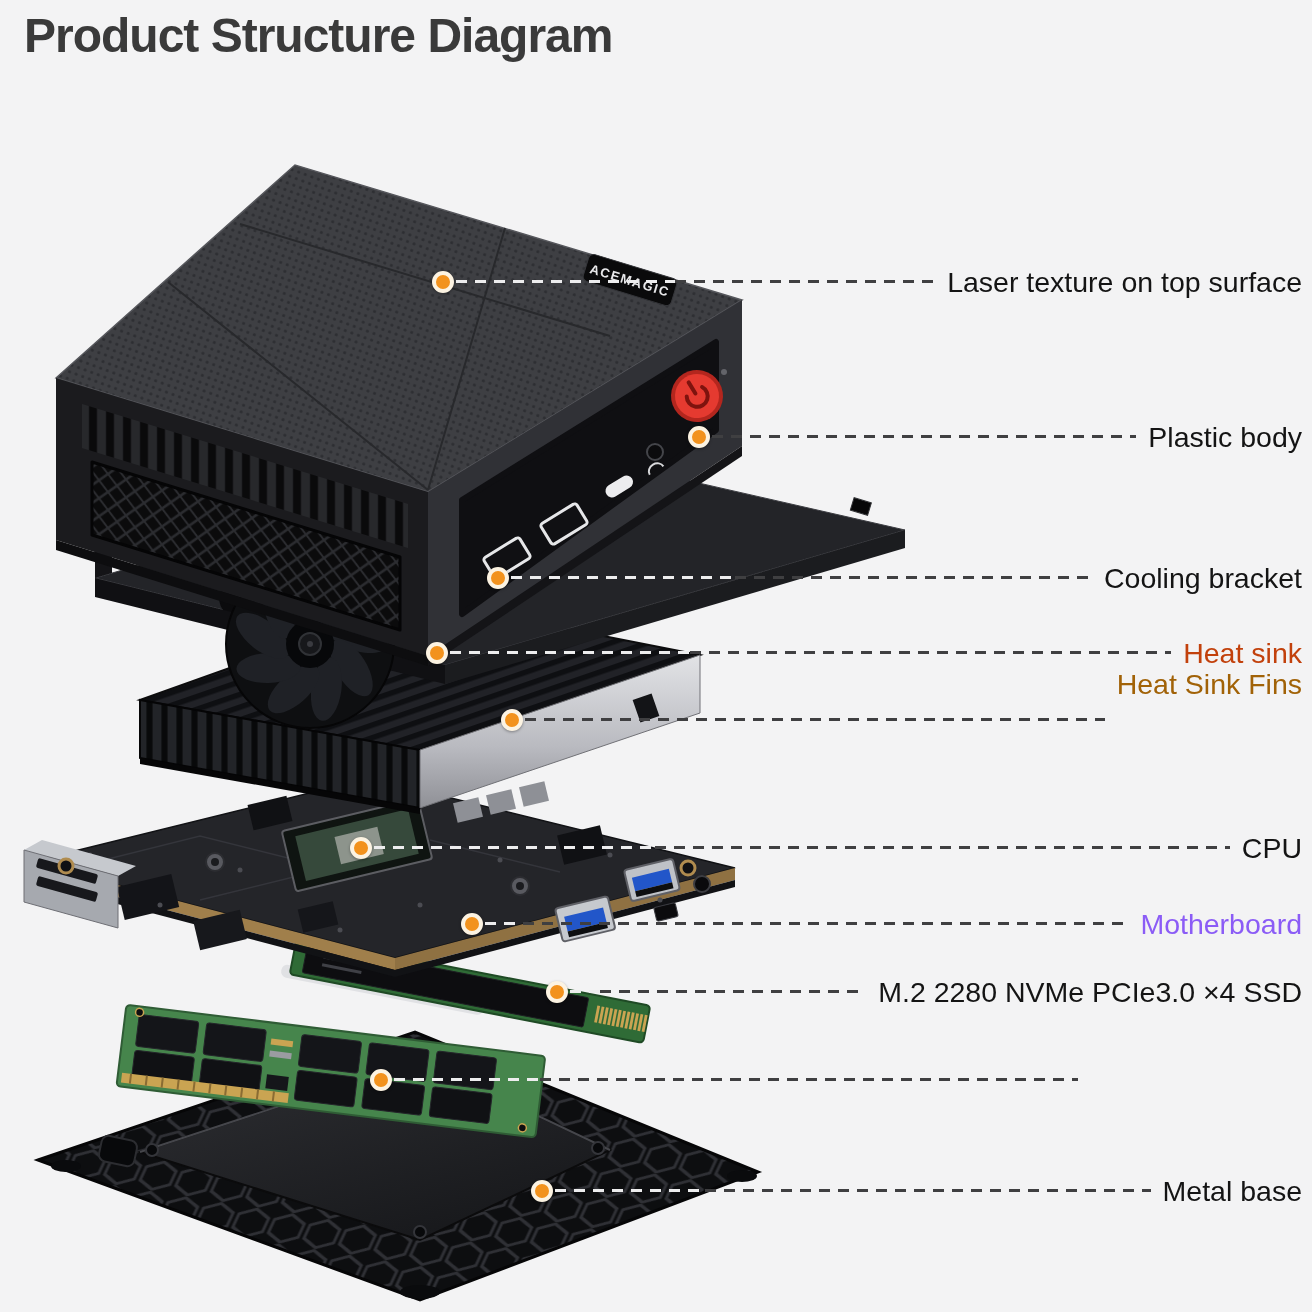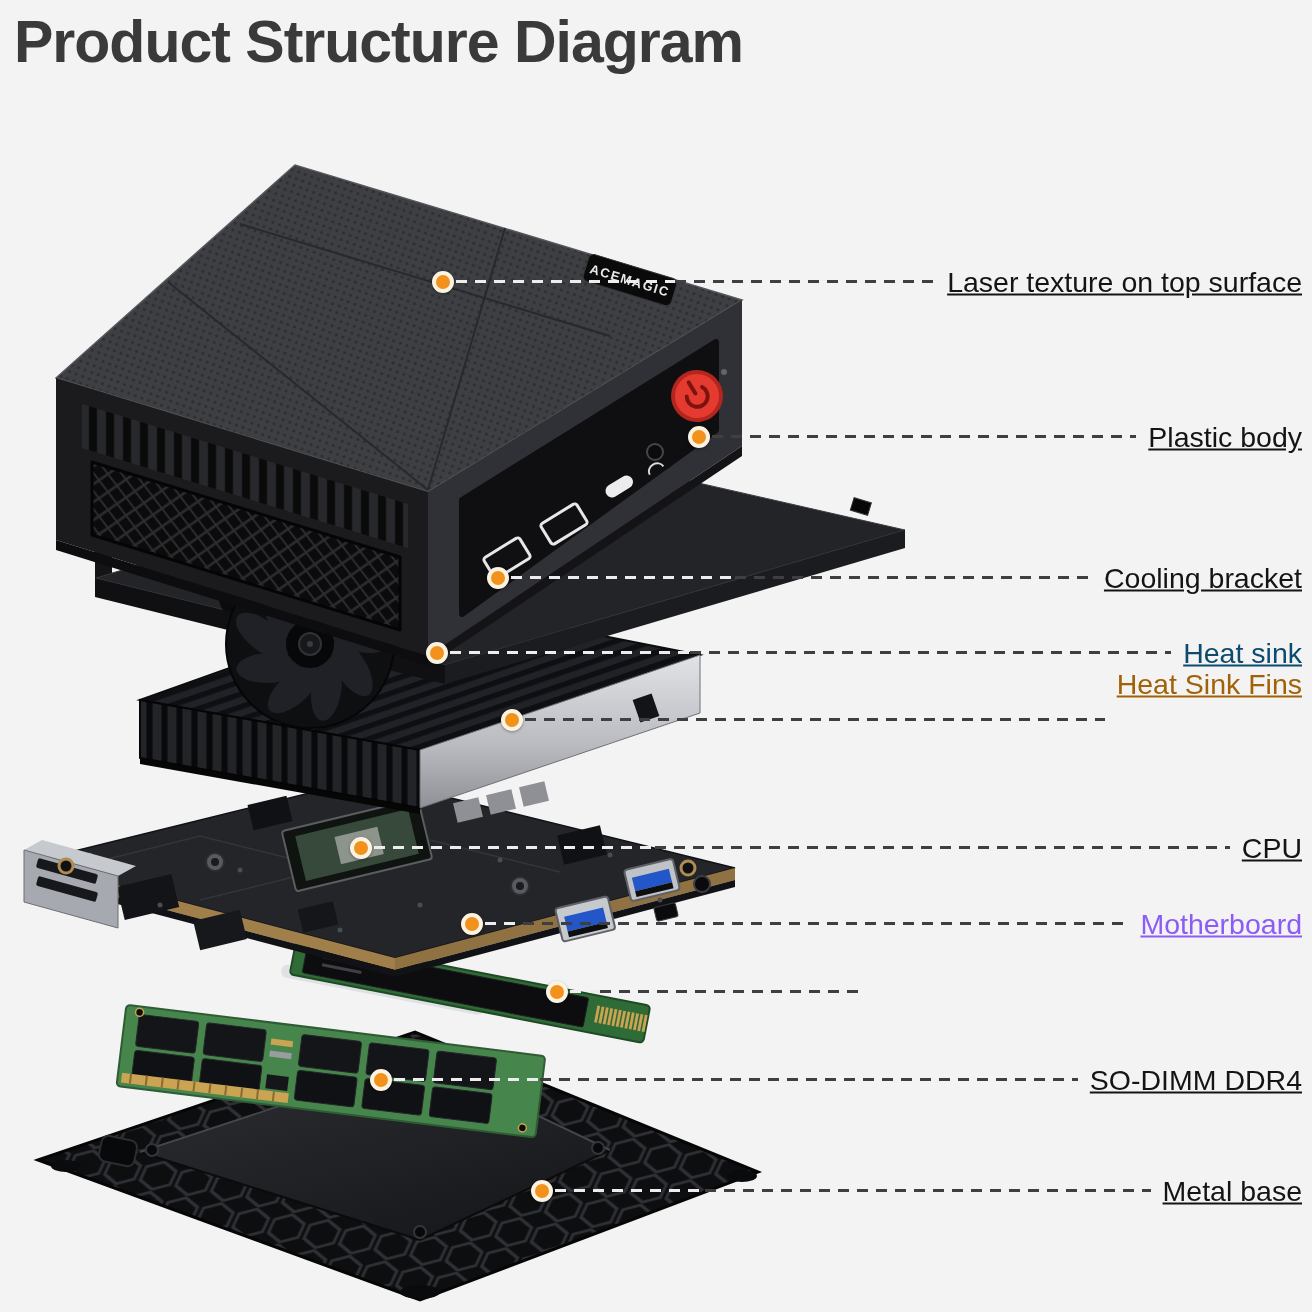--- a/index.html
+++ b/index.html
@@ -3,34 +3,34 @@
 <meta charset="utf-8">
 <style>
   html,body{margin:0;padding:0;}
   .stage{
     position:relative;
     width:1312px;height:1312px;
     overflow:hidden;
     font-family:"Liberation Sans",sans-serif;
   }
   .title{
-    position:absolute;top:8px;left:14px;
-    font-size:59px;font-weight:800;letter-spacing:-1px;
+    position:absolute;top:8px;left:24px;
+    font-size:48px;font-weight:800;letter-spacing:-1px;
     white-space:nowrap;
   }
   .art{position:absolute;left:0;top:0;}
   #callouts{position:absolute;left:0;top:0;width:100%;height:100%;}
   .callout-dot{
     position:absolute;width:14px;height:14px;border-radius:50%;
     border:4px solid #fcf3e2;
     box-shadow:0 1px 3px rgba(0,0,0,.35);
   }
   .callout-label{
     position:absolute;right:10px;transform:translateY(-50%);
-    font-size:28.5px;white-space:nowrap;text-decoration:underline;
+    font-size:28.5px;white-space:nowrap;
   }
   .leader{position:absolute;height:3px;}
 </style>
 </head>
 <body>
 
 <div class="stage" id="stage" style="background: rgb(243, 243, 244);">
 
   <svg class="art" width="1312" height="1312" viewBox="0 0 1312 1312">
     <defs>
@@ -280,39 +280,39 @@
       <div class="callout-dot" style="left: 432px; top: 271px; background: rgb(242, 146, 29); border-color: rgb(252, 243, 226);"></div>
       <div class="leader" style="left: 456px; top: 280px; width: 219px; background: repeating-linear-gradient(90deg, rgb(237, 237, 238) 0px, rgb(237, 237, 238) 11px, transparent 11px, transparent 19px);"></div>
       <div class="leader" style="left: 675px; top: 280px; width: 260px; background: repeating-linear-gradient(90deg, rgb(63, 63, 65) 0px, rgb(63, 63, 65) 11px, transparent 11px, transparent 19px);"></div>
       <div class="callout-label" style="top: 437px; color: rgb(20, 20, 20); margin-left: 38px;">Plastic body</div>
       <div class="callout-dot" style="left: 688px; top: 426px; background: rgb(242, 146, 29); border-color: rgb(252, 243, 226);"></div>
       <div class="leader" style="left: 712px; top: 435px; width: 424px; background: repeating-linear-gradient(90deg, rgb(63, 63, 65) 0px, rgb(63, 63, 65) 11px, transparent 11px, transparent 19px);"></div>
       <div class="callout-label" style="top: 578px; color: rgb(20, 20, 20);">Cooling bracket</div>
       <div class="callout-dot" style="left: 487px; top: 567px; background: rgb(242, 146, 29); border-color: rgb(252, 243, 226);"></div>
       <div class="leader" style="left: 511px; top: 576px; width: 224px; background: repeating-linear-gradient(90deg, rgb(237, 237, 238) 0px, rgb(237, 237, 238) 11px, transparent 11px, transparent 19px);"></div>
       <div class="leader" style="left: 735px; top: 576px; width: 357px; background: repeating-linear-gradient(90deg, rgb(63, 63, 65) 0px, rgb(63, 63, 65) 11px, transparent 11px, transparent 19px);"></div>
-      <div class="callout-label" style="top: 653px; color: #0c4a6e;">Heat sink</div>
+      <div class="callout-label" style="top: 653px; color: #c2410c;">Heat sink</div>
       <div class="callout-dot" style="left: 426px; top: 642px; background: rgb(242, 146, 29); border-color: rgb(252, 243, 226);"></div>
       <div class="leader" style="left: 450px; top: 651px; width: 240px; background: repeating-linear-gradient(90deg, rgb(237, 237, 238) 0px, rgb(237, 237, 238) 11px, transparent 11px, transparent 19px);"></div>
       <div class="leader" style="left: 690px; top: 651px; width: 481px; background: repeating-linear-gradient(90deg, rgb(63, 63, 65) 0px, rgb(63, 63, 65) 11px, transparent 11px, transparent 19px);"></div>
       <div class="callout-label" style="top: 684px; color: #a16207;">Heat Sink Fins</div>
       <div class="callout-dot" style="left: 501px; top: 709px; background: rgb(242, 146, 29); border-color: rgb(252, 243, 226);"></div>
       <div class="leader" style="left: 525px; top: 718px; width: 580px; background: repeating-linear-gradient(90deg, rgb(63, 63, 65) 0px, rgb(63, 63, 65) 11px, transparent 11px, transparent 19px);"></div>
       <div class="callout-label" style="top: 848px; color: rgb(20, 20, 20);">CPU</div>
       <div class="callout-dot" style="left: 350px; top: 837px; background: rgb(242, 146, 29); border-color: rgb(252, 243, 226);"></div>
       <div class="leader" style="left: 374px; top: 846px; width: 281px; background: repeating-linear-gradient(90deg, rgb(237, 237, 238) 0px, rgb(237, 237, 238) 11px, transparent 11px, transparent 19px);"></div>
       <div class="leader" style="left: 655px; top: 846px; width: 575px; background: repeating-linear-gradient(90deg, rgb(63, 63, 65) 0px, rgb(63, 63, 65) 11px, transparent 11px, transparent 19px);"></div>
       <div class="callout-label" style="top: 924px; color: #8b5cf6;">Motherboard</div>
       <div class="callout-dot" style="left: 461px; top: 913px; background: rgb(242, 146, 29); border-color: rgb(252, 243, 226);"></div>
       <div class="leader" style="left: 485px; top: 922px; width: 38px; background: repeating-linear-gradient(90deg, rgb(237, 237, 238) 0px, rgb(237, 237, 238) 11px, transparent 11px, transparent 19px);"></div>
       <div class="leader" style="left: 523px; top: 922px; width: 605px; background: repeating-linear-gradient(90deg, rgb(63, 63, 65) 0px, rgb(63, 63, 65) 11px, transparent 11px, transparent 19px);"></div>
+      <div class="callout-label" style="top: 992px; color: rgb(20, 20, 20);">M.2 2280 NVMe PCIe3.0 ×4 SSD</div>
       <div class="callout-dot" style="left: 546px; top: 981px; background: rgb(242, 146, 29); border-color: rgb(252, 243, 226);"></div>
       <div class="leader" style="left: 570px; top: 990px; width: 30px; background: repeating-linear-gradient(90deg, rgb(237, 237, 238) 0px, rgb(237, 237, 238) 11px, transparent 11px, transparent 19px);"></div>
       <div class="leader" style="left: 600px; top: 990px; width: 266px; background: repeating-linear-gradient(90deg, rgb(63, 63, 65) 0px, rgb(63, 63, 65) 11px, transparent 11px, transparent 19px);"></div>
-      <div class="callout-label" style="top: 1080px; color: rgb(20, 20, 20);">SO-DIMM DDR4</div>
       <div class="callout-dot" style="left: 370px; top: 1069px; background: rgb(242, 146, 29); border-color: rgb(252, 243, 226);"></div>
       <div class="leader" style="left: 394px; top: 1078px; width: 146px; background: repeating-linear-gradient(90deg, rgb(237, 237, 238) 0px, rgb(237, 237, 238) 11px, transparent 11px, transparent 19px);"></div>
       <div class="leader" style="left: 540px; top: 1078px; width: 538px; background: repeating-linear-gradient(90deg, rgb(63, 63, 65) 0px, rgb(63, 63, 65) 11px, transparent 11px, transparent 19px);"></div>
       <div class="callout-label" style="top: 1191px; color: rgb(20, 20, 20); margin-left: 48px;">Metal base</div>
       <div class="callout-dot" style="left: 531px; top: 1180px; background: rgb(242, 146, 29); border-color: rgb(252, 243, 226);"></div>
       <div class="leader" style="left: 555px; top: 1189px; width: 150px; background: repeating-linear-gradient(90deg, rgb(237, 237, 238) 0px, rgb(237, 237, 238) 11px, transparent 11px, transparent 19px);"></div>
       <div class="leader" style="left: 705px; top: 1189px; width: 446px; background: repeating-linear-gradient(90deg, rgb(63, 63, 65) 0px, rgb(63, 63, 65) 11px, transparent 11px, transparent 19px);"></div>
     </div>
 </div>
 

